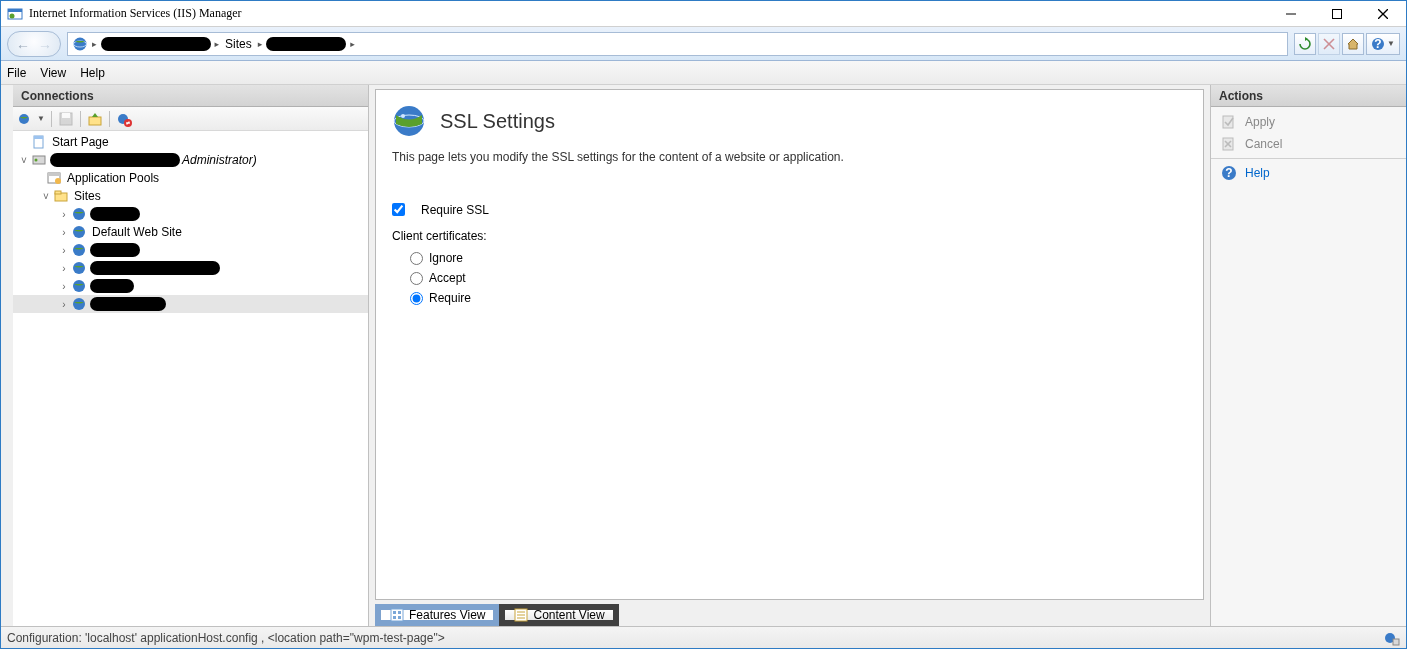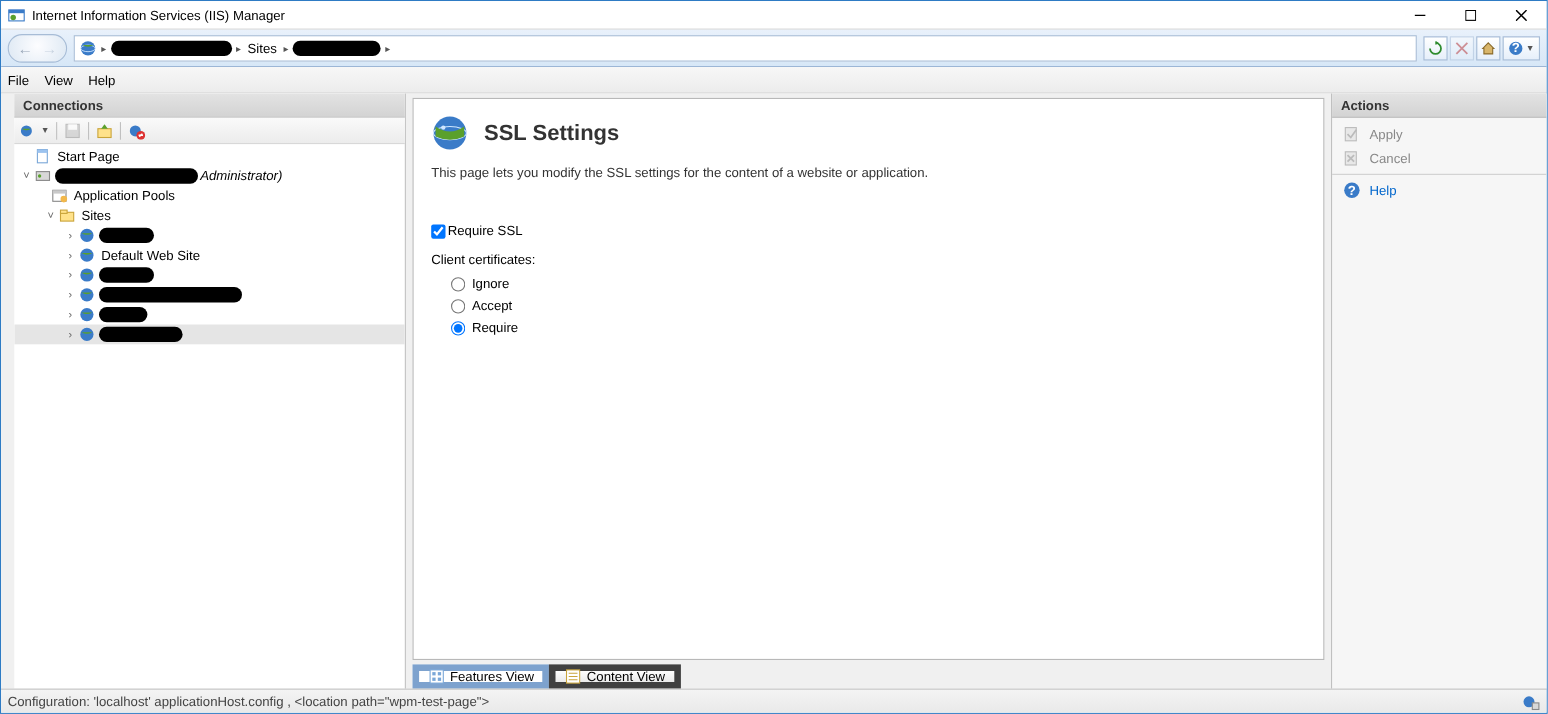--- a/index.html
+++ b/index.html
@@ -1,21 +1,21 @@
 <!DOCTYPE html>
 <html><head>
 <meta charset="utf-8">
 <style>
   * { box-sizing: border-box; margin: 0; padding: 0; font-family: "Segoe UI", Tahoma, sans-serif; font-size: 12px; }
   body { width: 1407px; height: 649px; border: 1px solid #2e7bc4; background: #fff; display: flex; flex-direction: column; overflow: hidden; }
 
   
   .titlebar { height: 26px; display: flex; align-items: center; background: #fff; border-bottom: 1px solid #d0d0d0; }
   .titlebar .icon { width: 16px; height: 16px; margin: 0 6px; }
-  .titlebar .title { flex: 1; color: #000; }
+  .titlebar .title { flex: 1; color: #000; font-family: Liberation Serif, serif; }
   .titlebar .winbtn { width: 46px; height: 100%; display: flex; align-items: center; justify-content: center; color: #000; }
 
   
   .addrrow { height: 34px; background: linear-gradient(#e9f1fb, #d7e7f7); border-bottom: 1px solid #9cb6d6; display: flex; align-items: center; padding: 3px 6px; gap: 6px; }
   .navbtns { display: flex; align-items: center; background: radial-gradient(circle at 50% 40%, #fdfdff, #dde8f3); border: 1px solid #a7bcd6; border-radius: 14px; height: 26px; padding: 0 8px; gap: 8px; }
   .navbtns span { color: #888; font-size: 14px; }
   .addrbar { flex: 1; height: 24px; border: 1px solid #a7bcd6; background: #fff; display: flex; align-items: center; padding: 0 4px; gap: 4px; }
   .addrbar .crumb { padding: 0 2px; }
   .addrbar .arrow { color: #555; font-size: 9px; }
   .blackout { background: #000; height: 14px; border-radius: 7px; display: inline-block; }
@@ -39,23 +39,23 @@
   .treerow { display:flex; align-items:center; height:18px; }
   .treerow .tw { width:14px; text-align:center; color:#666; font-size:10px;}
   .treerow .label { white-space:nowrap; padding-left:2px;}
   .treerow.selected { background:#e5e5e5; }
   .nodeicon { width:16px; height:16px; display:flex; align-items:center; justify-content:center; margin-right:3px;}
 
   
   .centerpanel { flex:1; display:flex; flex-direction:column; padding: 4px 6px 0 6px; gap:4px;}
   .centermain { flex:1; background:#fff; border:1px solid #b8b8b8; padding: 14px 16px; overflow:auto;}
   .centerhdr { display:flex; align-items:center; gap:14px; margin-bottom:12px;}
-  .centerhdr h1 { font-size: 20px; font-weight:bold; color:#333;}
+  .centerhdr h1 { font-size: 20px; font-weight:normal; color:#333;}
   .desc { color:#333; margin-bottom:10px;}
-  .chkrow { display:flex; align-items:flex-end; gap:2px; margin-bottom:12px;margin-top:39px;}
+  .chkrow { display:flex; align-items:flex-start; gap:16px; margin-bottom:12px;margin-top:39px;}
   .radiogroup { padding-left: 18px; display:flex; flex-direction:column; gap:6px;}
   .radiorow { display:flex; align-items:center; gap:6px;}
   .radiorow input { margin:0;}
   .tabs { height:22px; display:flex; align-items:flex-end; gap:0;}
   .tab { height:22px; border:6px solid #404040; background:linear-gradient(#fefefe,#eaeaea); padding:0 8px; display:flex; align-items:center; gap:4px; font-size:11px; }
   .tab.active { background:#fff; border-bottom-color:#fff; border-color:#7da2ce; }
   .tab .ticon svg{width:14px;height:14px;}
 
   
   .actpanel { width: 196px; border-left:1px solid #c0c0c0; background:#f6f6f6; display:flex; flex-direction:column;}

